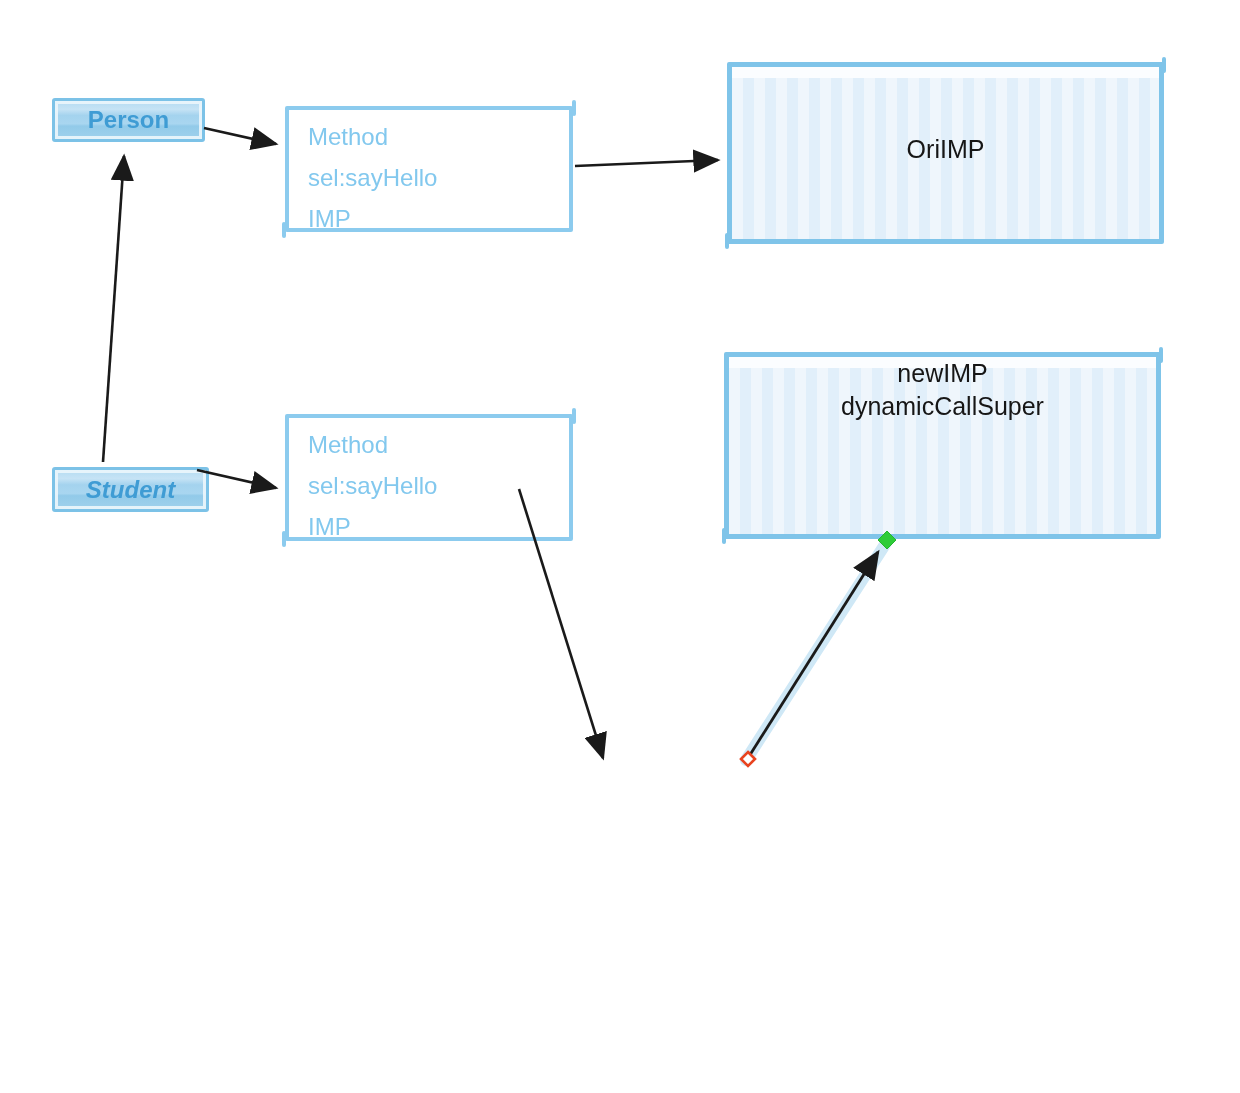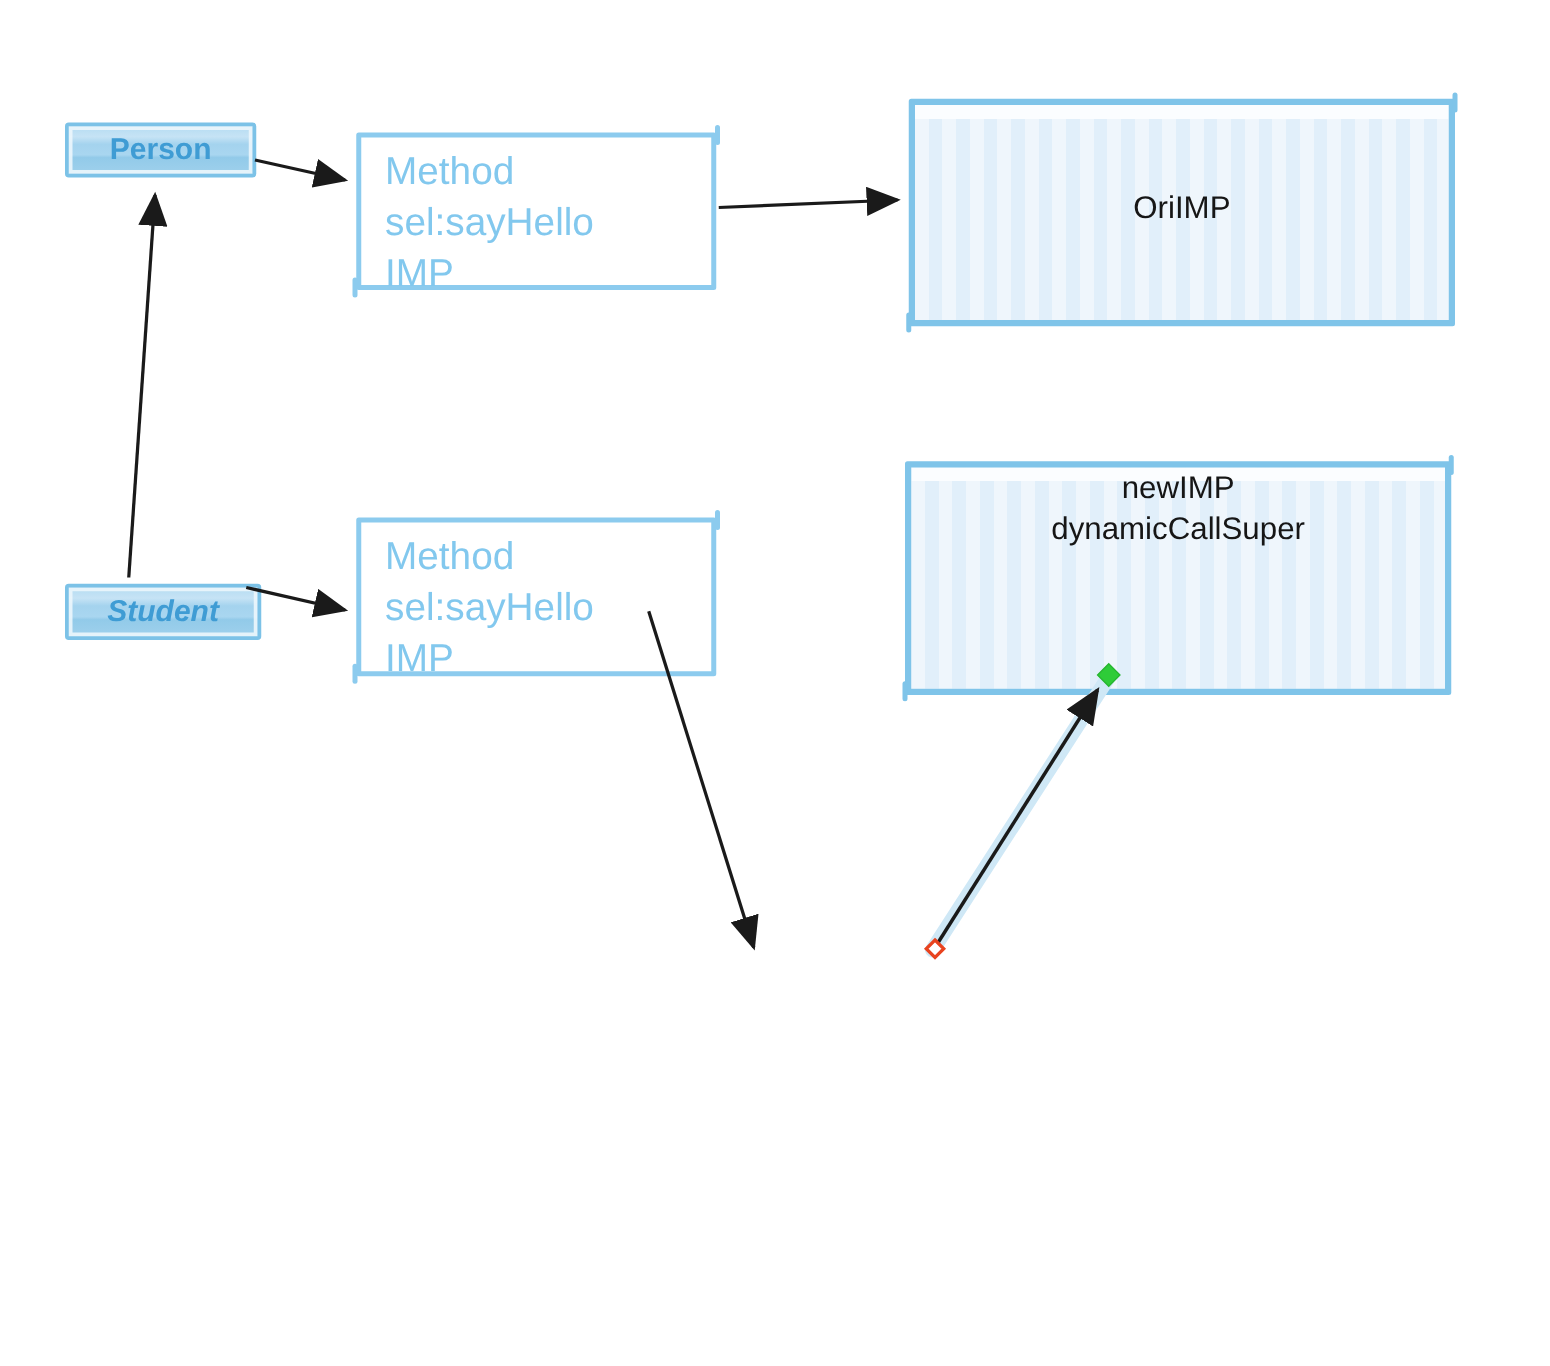--- a/index.html
+++ b/index.html
@@ -23,33 +23,32 @@
     width:4px;height:16px;background:var(--bc,#7fc4e9);border-radius:2px;
   }
   .sketch::after{
     content:"";position:absolute;bottom:-10px;left:-7px;
     width:4px;height:16px;background:var(--bc,#7fc4e9);border-radius:2px;
   }
   .stripes{
     background:
       linear-gradient(180deg,#fbfdff 0 11px, rgba(251,253,255,0) 11px),
       repeating-linear-gradient(90deg,#eff6fc 0 11px,#e1effa 11px 22px);
-    margin-top: 17px;
   }
   .imp-box{
     display:flex;flex-direction:column;align-items:center;
     color:#161616;font-size:25px;line-height:33px;
     text-align:center;
   }
   .method-box{
     --bc:#8ccbee;
     border-width:4px;
     background:#ffffff;
     color:#82c8ee;
-    font-size:31px;line-height:41px;
+    font-size:24px;line-height:41px;
     padding:6px 0 0 19px;
   }
   
   .pill{
     position:absolute;box-sizing:border-box;
     border:3px solid #7cc2e7;border-radius:3px;
     background:linear-gradient(180deg,#b5dcf2 0%,#c6e3f5 22%,#a4d3ee 38%,#a9d6f0 60%,#92cae9 66%,#9fd1ec 100%);
     box-shadow:inset 0 0 0 3px rgba(236,246,252,.9);
     display:flex;align-items:center;justify-content:center;
     color:#3f9cd4;font-weight:bold;font-size:24px;

